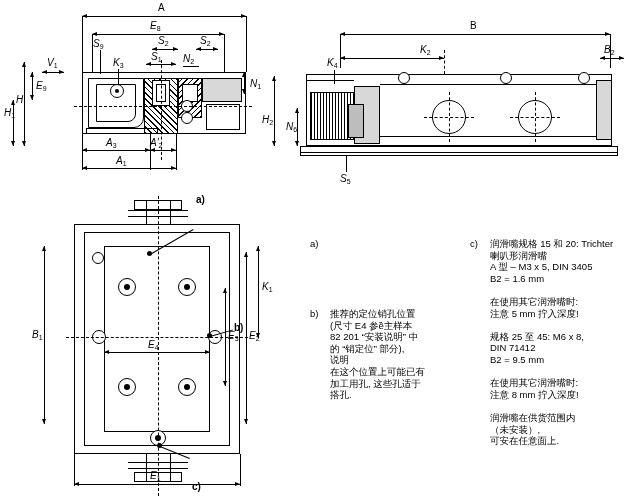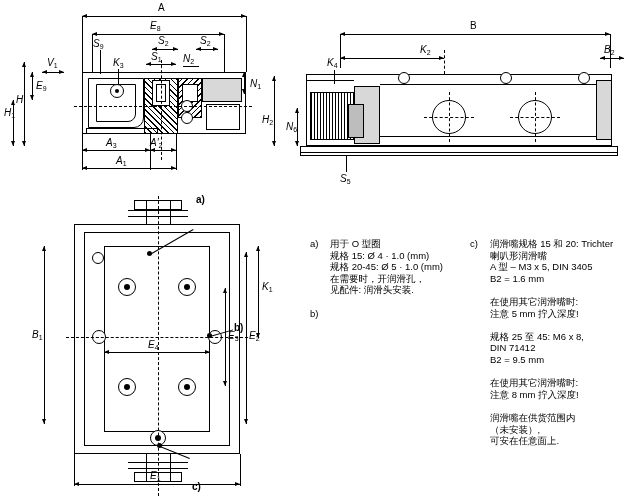--- a/index.html
+++ b/index.html
@@ -252,27 +252,30 @@
     <div class="leader" style="left:210px;top:336px;width:24px;transform:rotate(-16deg);"></div>
     <div class="circf" style="left:207px;top:333px;width:5px;height:5px;"></div>
     <div class="lbl" style="left:234px;top:323px;font-weight:bold;">b)</div>
 
     <div class="leader" style="left:160px;top:446px;width:32px;transform:rotate(22deg);"></div>
     <div class="circf" style="left:157px;top:443px;width:5px;height:5px;"></div>
     <div class="lbl" style="left:192px;top:482px;font-weight:bold;">c)</div>
   </div>
 
   <div class="txtcol" style="left:310px;top:238px;width:60px;">a)</div>
-  <div class="txtcol" style="left:330px;top:238px;width:130px;" id="note-a-body">用于 O 型圈
-规格 15: Ø 4 · 1.0 (mm)
-规格 20-45: Ø 5 · 1.0 (mm)
-在需要时，开润滑孔，
-见配件: 润滑头安装.</div>
 
   <div class="txtcol" style="left:310px;top:308px;width:60px;">b)</div>
+  <div class="txtcol" style="left:330px;top:308px;width:140px;" id="note-b-body">推荐的定位销孔位置
+(尺寸 E4 参ề主样本
+82 201 “安装说明” 中
+的 “销定位” 部分),
+说明
+在这个位置上可能已有
+加工用孔, 这些孔适于
+搭孔.</div>
 
   <div class="txtcol" style="left:470px;top:238px;width:60px;">c)</div>
   <div class="txtcol" style="left:490px;top:238px;width:148px;" id="note-c-body">润滑嘴规格 15 和 20: Trichter
 喇叭形润滑嘴
 A 型 – M3 x 5, DIN 3405
 B2 = 1.6 mm
 
 在使用其它润滑嘴时:
 注意 5 mm 拧入深度!
 

